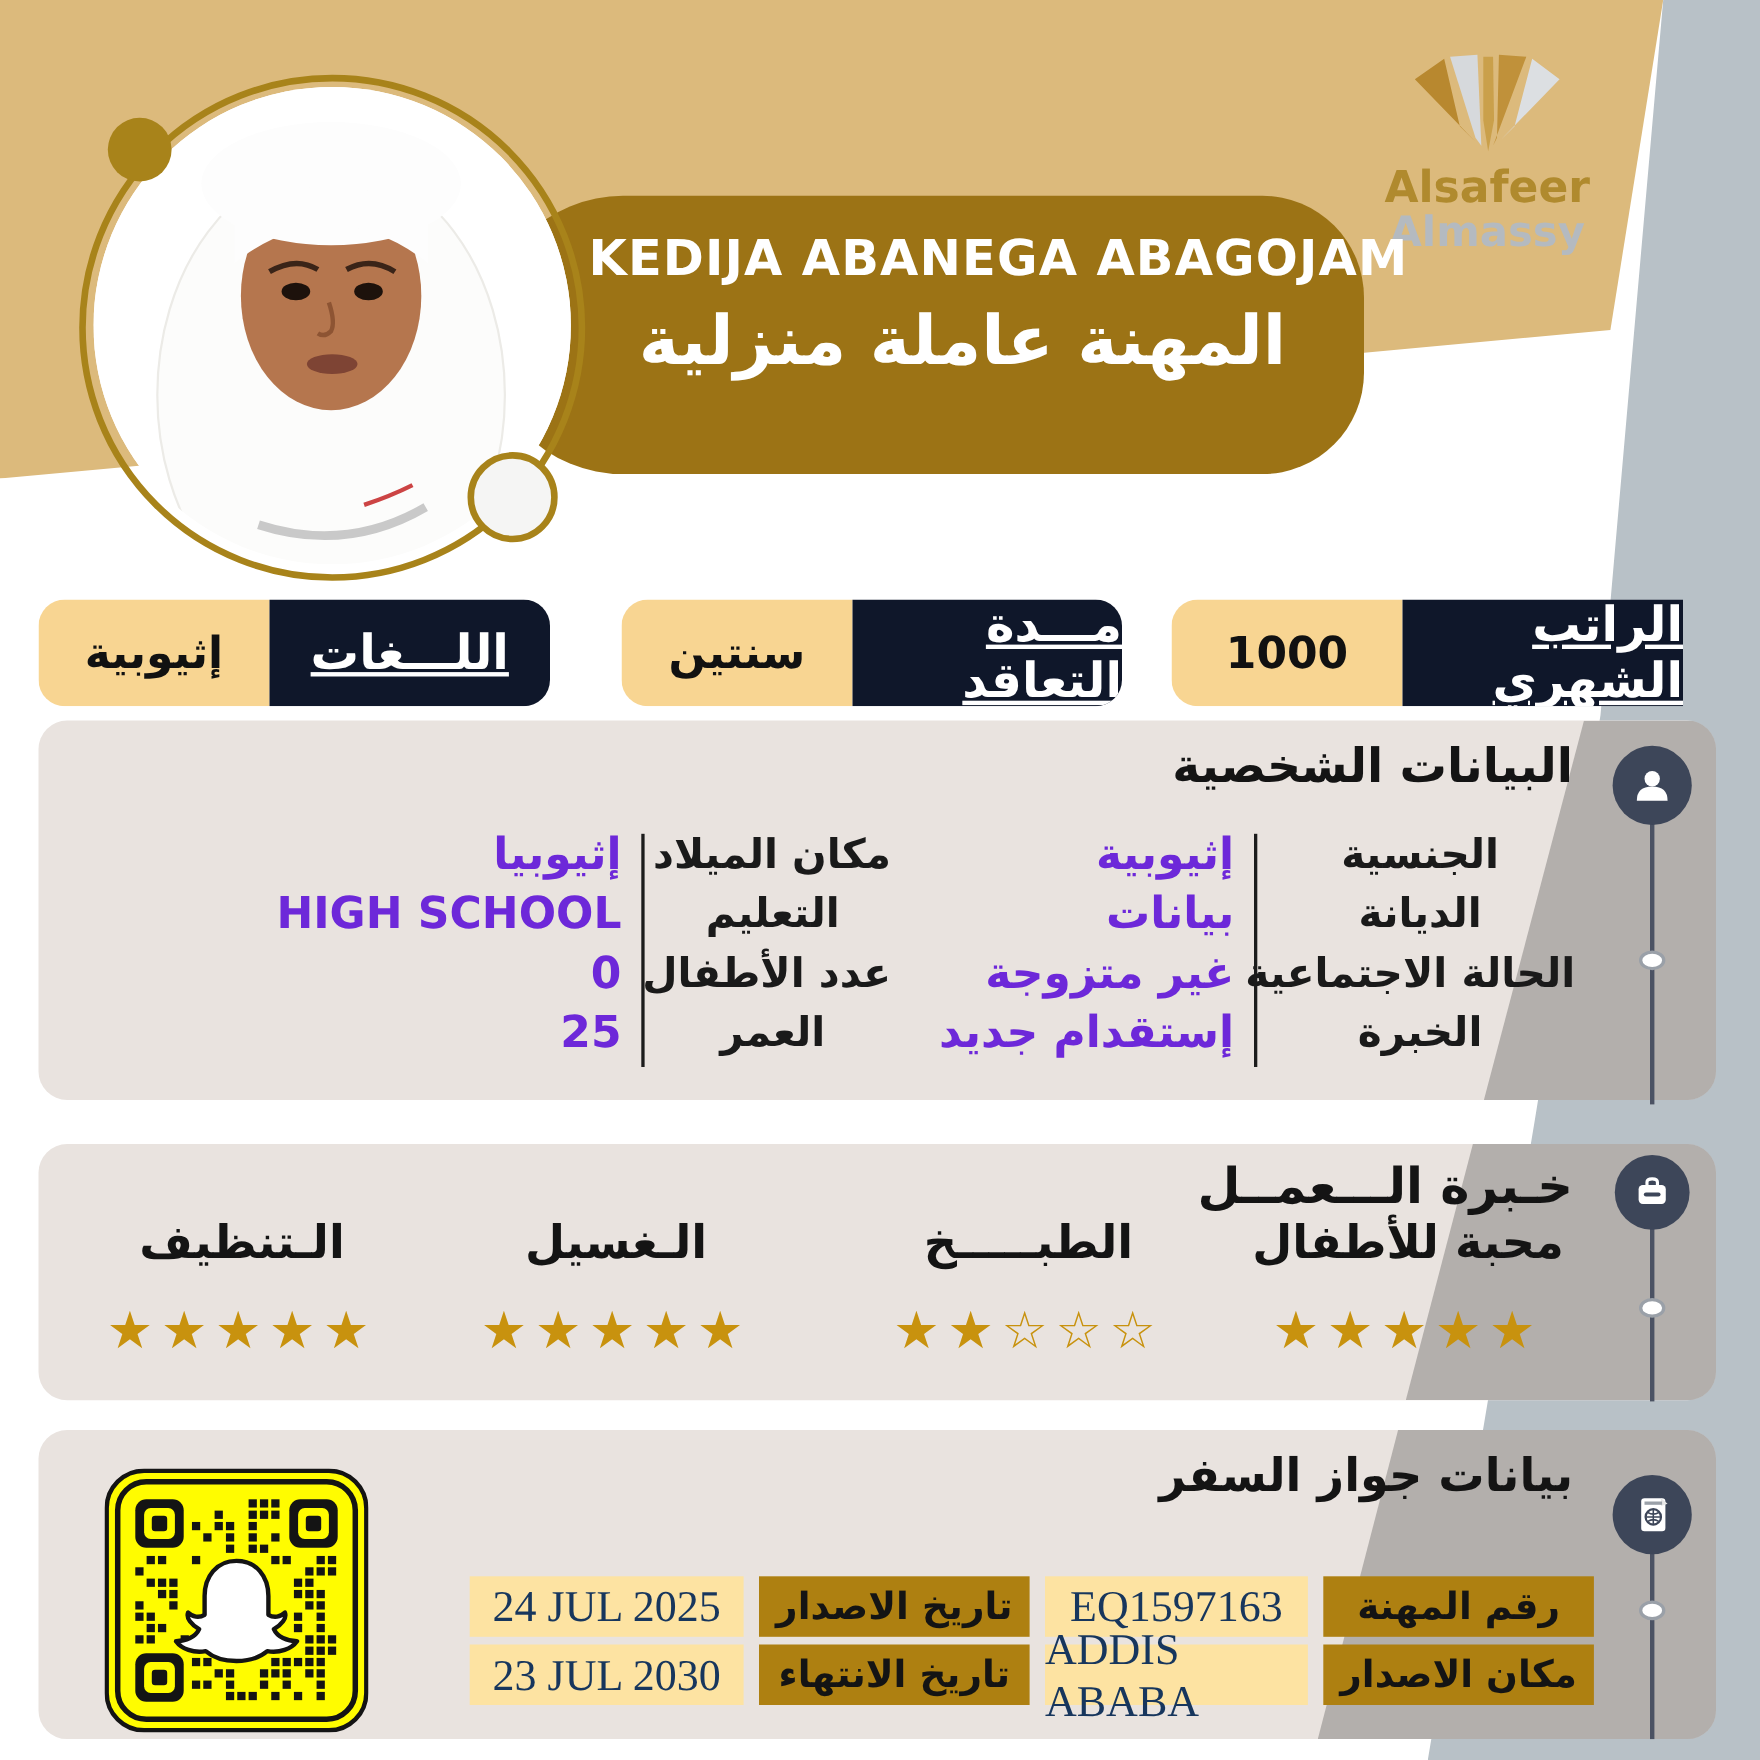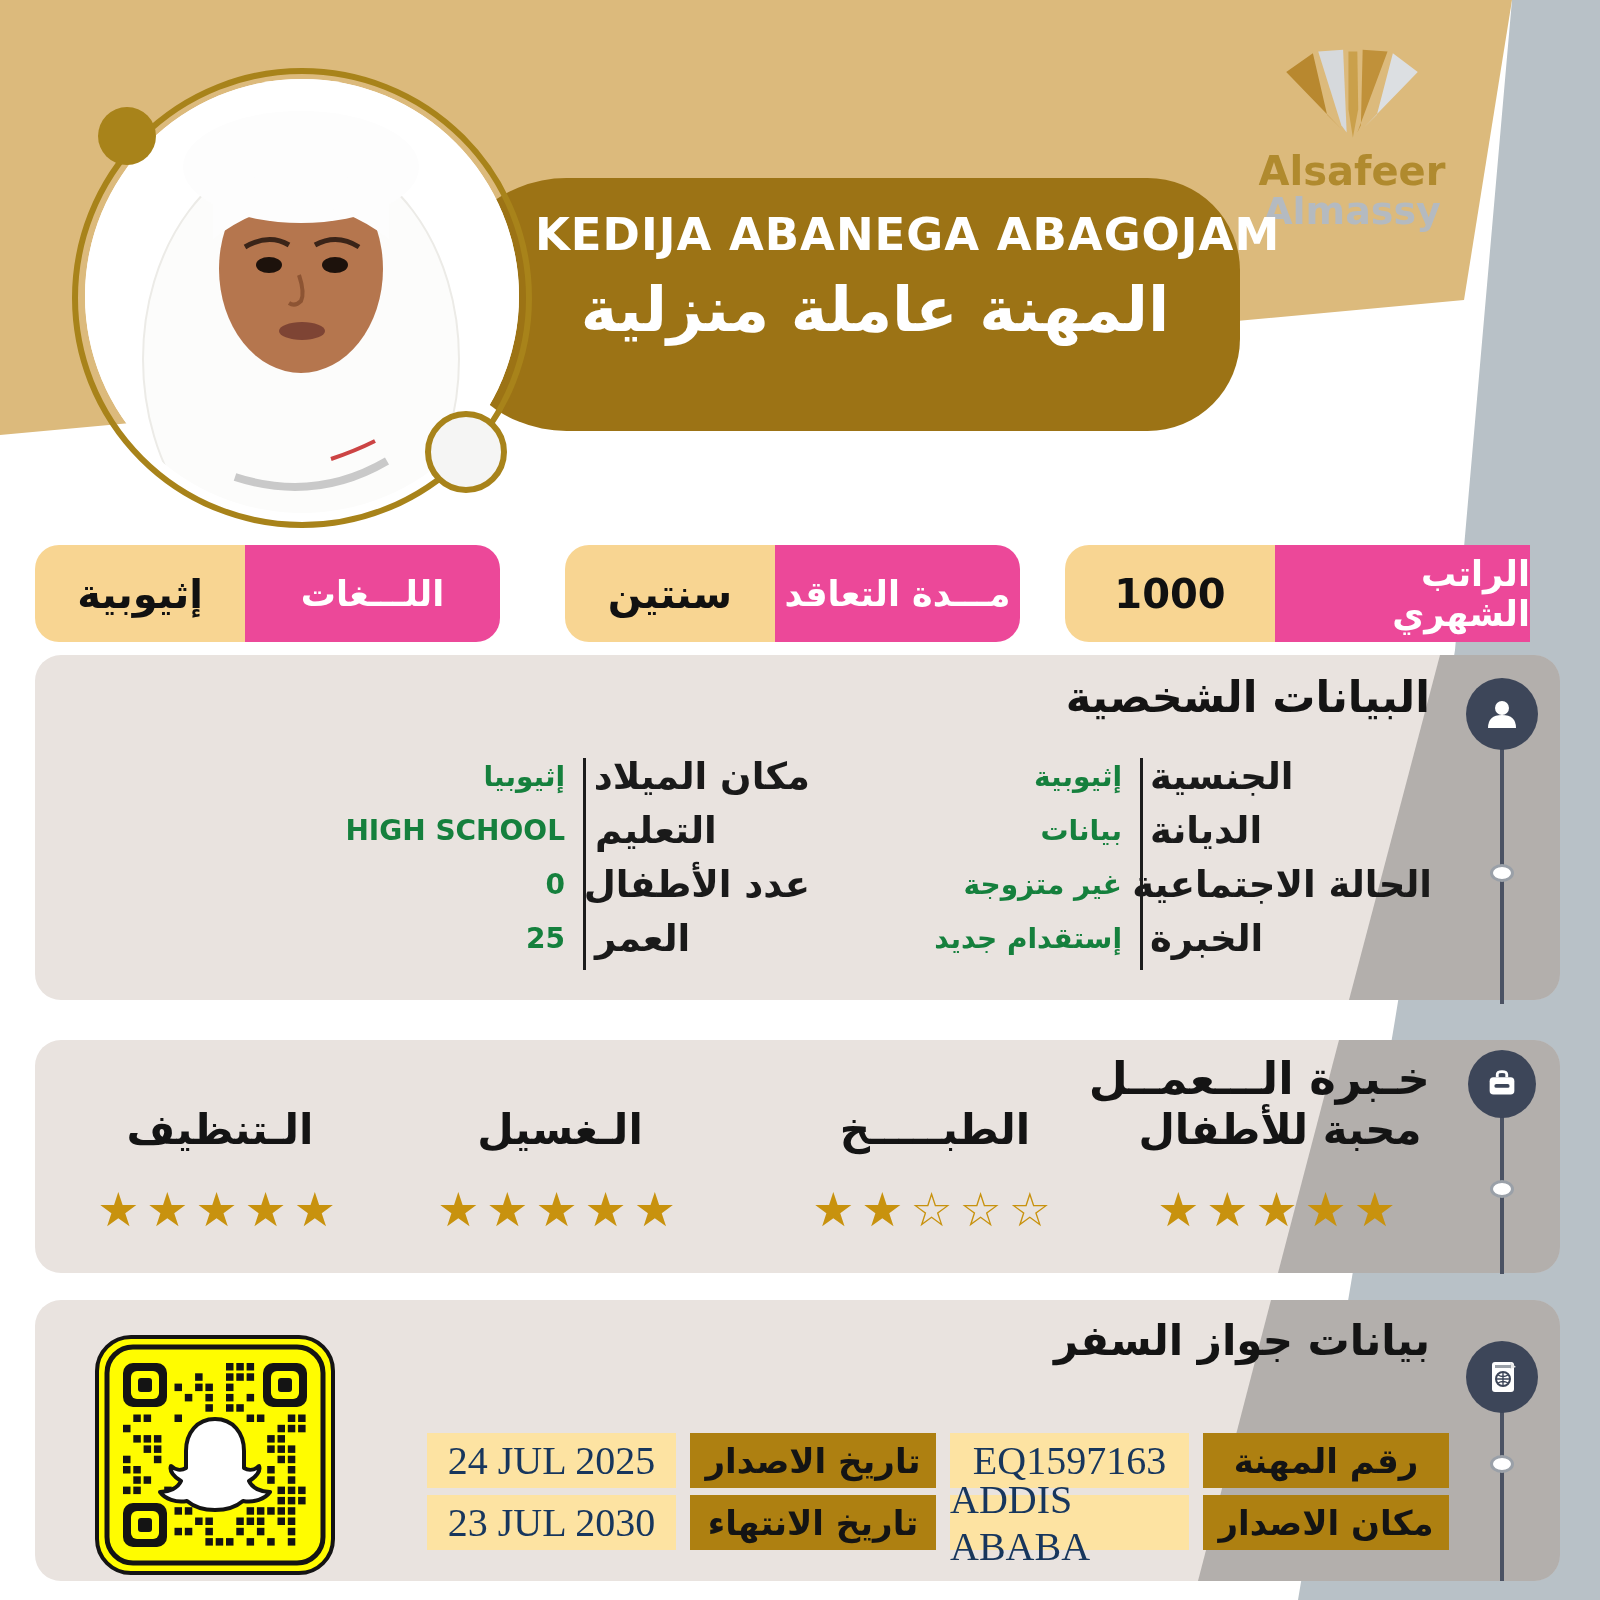--- a/index.html
+++ b/index.html
@@ -32,22 +32,22 @@
   .photo-dot{left:98px;top:107px;width:58px;height:58px;background:#a8831a;border-radius:50%;z-index:4;}
   .photo-circle{left:85px;top:79px;width:434px;height:434px;border-radius:50%;overflow:hidden;
           background:#ffffff;z-index:3;}
   .photo-smallcircle{left:425px;top:411px;width:70px;height:70px;background:#f5f5f4;
           border:6px solid #a8831a;border-radius:50%;z-index:4;box-sizing:content-box;}
 
   
   .pill{top:545px;height:97px;display:flex;border-radius:24px;overflow:hidden;z-index:2;}
   .pill .val{background:#f8d592;color:#111111;font-weight:bold;font-size:40px;
           display:flex;align-items:center;justify-content:center;}
-  .pill .lab{background:#ec4899;color:#ffffff;font-weight:bold;font-size:35px;direction:rtl;
-          display:flex;align-items:center;justify-content:center;}
+  .pill .lab{background:#0f172a;color:#ffffff;font-weight:bold;font-size:44px;direction:rtl;
+          display:flex;align-items:center;justify-content:center;text-decoration:underline;}
   .pill-langs{left:35px;width:465px;}
   .pill-langs .val{width:210px;} .pill-langs .lab{width:255px;}
   .pill-contract{left:565px;width:455px;}
   .pill-contract .val{width:210px;} .pill-contract .lab{width:245px;}
   .pill-salary{left:1065px;width:538px;}
   .pill-salary .val{width:210px;} .pill-salary .lab{width:255px;}
 
   
   .panel{left:35px;width:1525px;background:#e9e3df;border-radius:26px;overflow:hidden;z-index:2;}
   .panel1{top:655px;height:345px;}
@@ -68,22 +68,22 @@
   .tl-seg1{top:716px;height:288px;} .tl-seg2{top:1086px;height:188px;} .tl-seg3{top:1377px;height:204px;}
   .tl-circle{width:72px;height:72px;border-radius:50%;background:#3d4659;z-index:5;
           display:flex;align-items:center;justify-content:center;}
   .tl-c1{left:1466px;top:678px;} .tl-c2{left:1468px;top:1050px;width:68px;height:68px;} .tl-c3{left:1466px;top:1341px;}
   .tl-dot{width:24px;height:18px;background:#ffffff;border:3px solid #9aa0a8;border-radius:50%;z-index:5;box-sizing:border-box;}
   .td1{left:1490px;top:864px;} .td2{left:1490px;top:1180px;} .td3{left:1490px;top:1455px;}
 
   
   .pd-col{z-index:4;direction:rtl;}
   .pd-col div{height:54px;line-height:54px;white-space:nowrap;}
-  .pd-labels{font-size:37px;font-weight:bold;color:#1a1a1a;text-align:left;}
-  .pd-values{font-size:28px;font-weight:bold;color:#15803d;text-align:right;}
+  .pd-labels{font-size:37px;font-weight:bold;color:#1a1a1a;text-align:center;}
+  .pd-values{font-size:40px;font-weight:bold;color:#6d28d9;text-align:right;}
   .pd-labels-r{left:1150px;top:750px;width:282px;}
   .pd-values-r{left:840px;top:750px;width:282px;}
   .pd-labels-l{left:595px;top:750px;width:215px;}
   .pd-values-l{left:280px;top:750px;width:285px;}
   .pd-sep{width:3px;top:758px;height:212px;background:#1c1c1c;z-index:4;}
   .sep1{left:1140px;} .sep2{left:583px;}
 
   
   .skill{top:1105px;width:340px;text-align:center;z-index:4;}
   .skill .sname{font-size:42px;font-weight:bold;color:#141414;direction:rtl;white-space:nowrap;}

